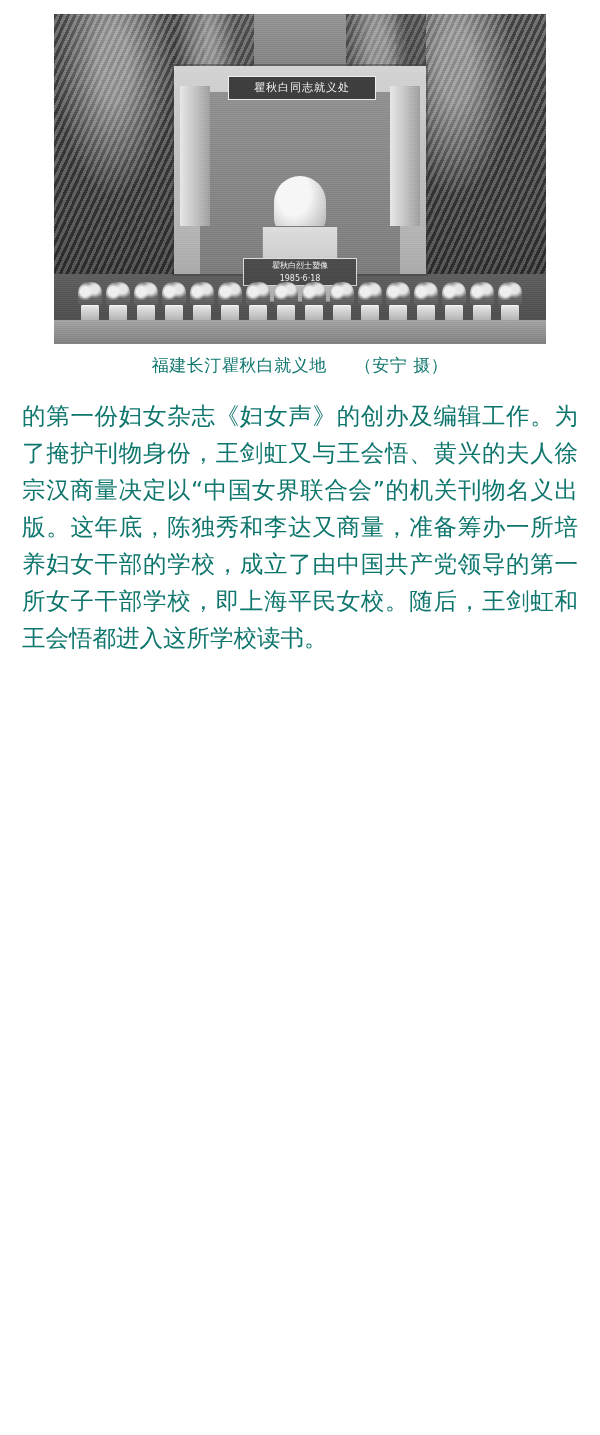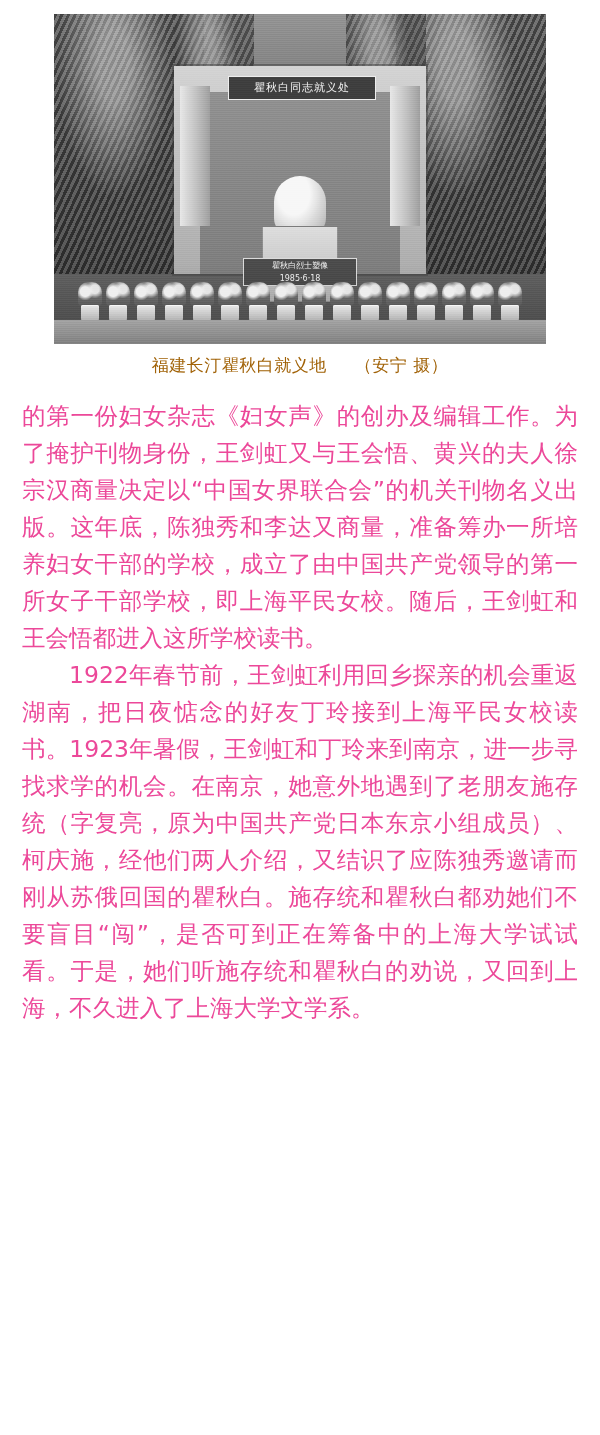--- a/index.html
+++ b/index.html
@@ -182,38 +182,38 @@
     background-image:
       repeating-linear-gradient(0deg, rgba(255,255,255,.035) 0 1px, rgba(0,0,0,.035) 1px 2px);
     mix-blend-mode: overlay;
   }
 
   .caption {
     margin: 10px 0 0 0;
     text-align: center;
     font-size: 17px;
     line-height: 1.4;
-    color: #a16207;
+    color: #0f766e;
     letter-spacing: .5px;
     font-family: "DejaVu Sans", sans-serif;
   }
   .caption .cap-credit { margin-left: 22px; }
 
   
   .body {
     padding: 20px 22px 0 22px;
   }
   p.para {
     margin: 0 0 0 0;
     font-size: 23.5px;
     line-height: 37px;
     text-align: justify;
     text-justify: inter-character;
     letter-spacing: 0px;
-    color: #ec4899;
+    color: #0f766e;
     font-family: "DejaVu Sans", sans-serif;
     font-weight: 400;
   }
   p.para + p.para { margin-top: 0; }
   p.indent { text-indent: 2em; }
 </style>
 </head>
 <body>
 
 <div class="page">
@@ -268,16 +268,15 @@
     </div>
 
     <div class="caption">
       <span>福建长汀瞿秋白就义地</span>
       <span class="cap-credit">（安宁 摄）</span>
     </div>
   </div>
 
   <div class="body">
     <p class="para">的第一份妇女杂志《妇女声》的创办及编辑工作。为了掩护刊物身份，王剑虹又与王会悟、黄兴的夫人徐宗汉商量决定以“中国女界联合会”的机关刊物名义出版。这年底，陈独秀和李达又商量，准备筹办一所培养妇女干部的学校，成立了由中国共产党领导的第一所女子干部学校，即上海平民女校。随后，王剑虹和王会悟都进入这所学校读书。</p>
-    <p class="para indent">1922年春节前，王剑虹利用回乡探亲的机会重返湖南，把日夜惦念的好友丁玲接到上海平民女校读书。1923年暑假，王剑虹和丁玲来到南京，进一步寻找求学的机会。在南京，她意外地遇到了老朋友施存统（字复亮，原为中国共产党日本东京小组成员）、柯庆施，经他们两人介绍，又结识了应陈独秀邀请而刚从苏俄回国的瞿秋白。施存统和瞿秋白都劝她们不要盲目“闯”，是否可到正在筹备中的上海大学试试看。于是，她们听施存统和瞿秋白的劝说，又回到上海，不久进入了上海大学文学系。</p>
   </div>
 
 </div>
 
 </body></html>

